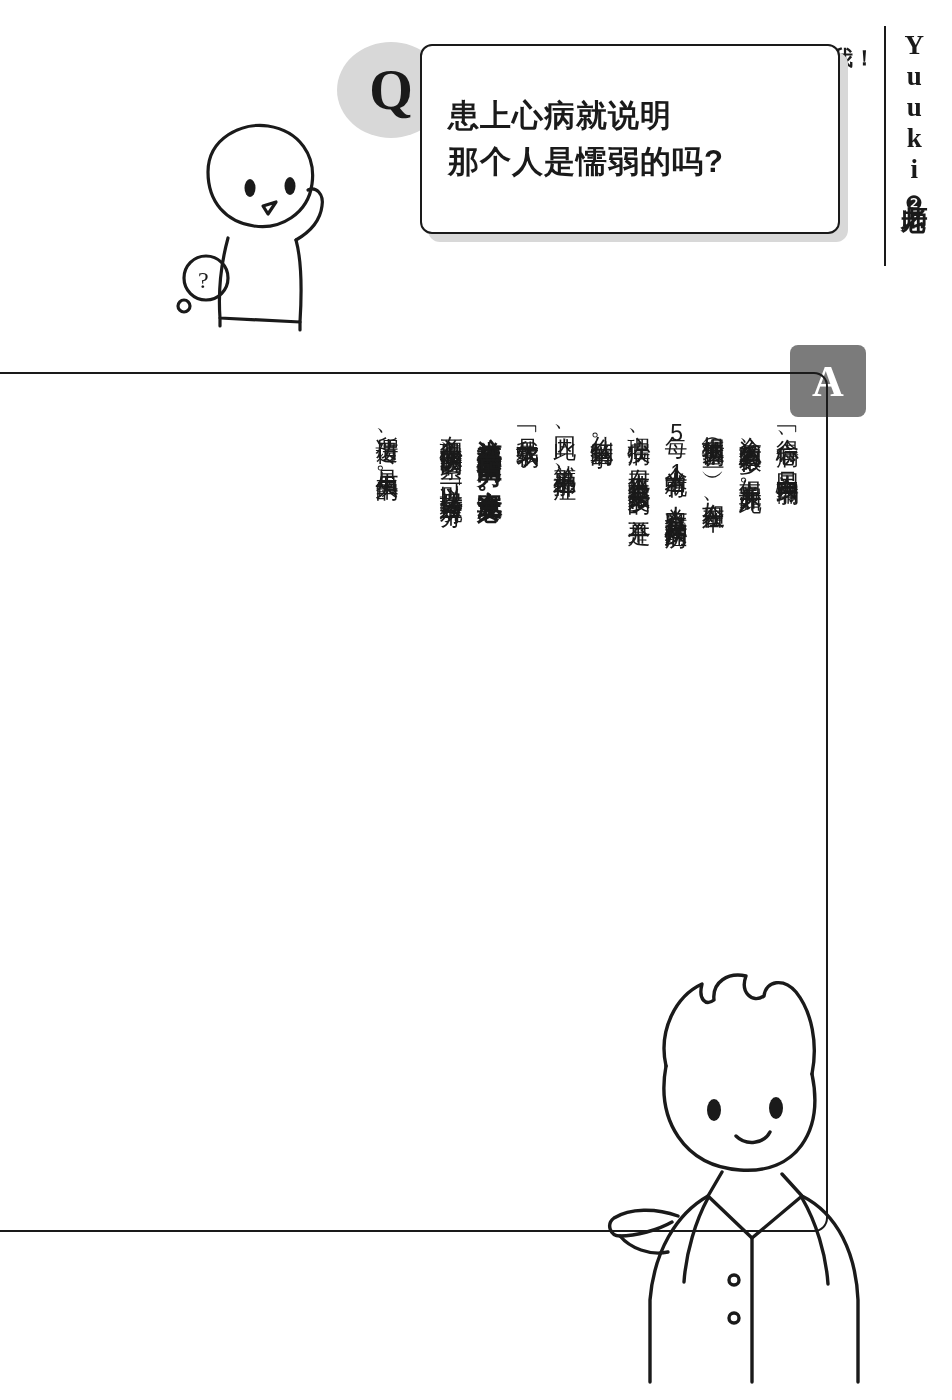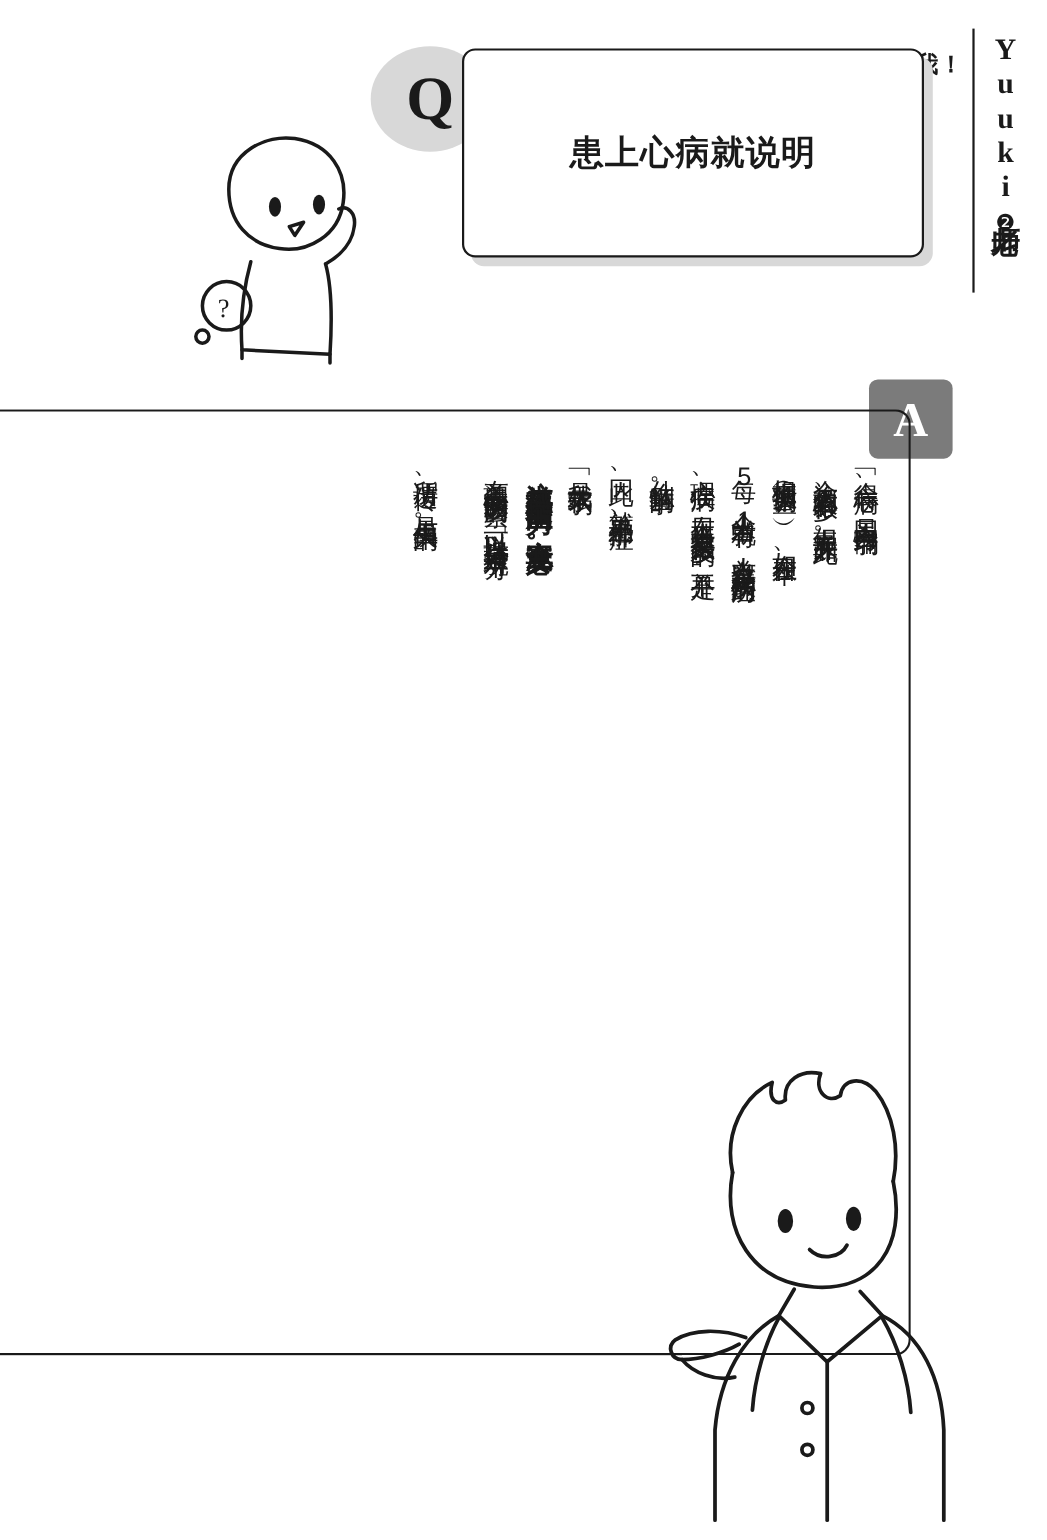--- a/index.html
+++ b/index.html
@@ -105,21 +105,20 @@
     display: flex;
     flex-direction: column;
     justify-content: center;
     padding: 0 26px;
   }
   .q-box .line {
     font-weight: bold;
     font-size: 31px;
     line-height: 1.5;
     letter-spacing: 1px;
-    text-align: center;
   }
 
   
   .char-left {
     position: absolute;
     left: 150px;
     top: 110px;
     width: 220px;
     height: 240px;
   }
@@ -211,20 +210,21 @@
   <div class="vtext">Yuuki老师</div>
   <div class="circled">❷</div>
 </div>
 
 <div class="q-tail"></div>
 <div class="q-badge">Q</div>
 
 <div class="q-box-shadow"></div>
 <div class="q-box">
   <div class="line">患上心病就说明</div>
+  <div class="line">那个人是懦弱的吗?</div>
 </div>
 
 <svg class="char-left" viewBox="0 0 220 240">
   <g fill="none" stroke="#1a1a1a" stroke-width="3.2" stroke-linecap="round" stroke-linejoin="round">
     <path d="M58 62 C58 28 92 12 118 16 C150 21 166 46 162 74 C158 104 130 120 104 116 C76 112 58 92 58 62 Z"></path>
     <ellipse cx="100" cy="78" rx="5.5" ry="9" fill="#1a1a1a" stroke="none"></ellipse>
     <ellipse cx="140" cy="76" rx="5.5" ry="9" fill="#1a1a1a" stroke="none"></ellipse>
     <path d="M113 96 L126 92 L118 104 Z"></path>
     <path d="M78 128 C72 150 68 180 70 208 L150 212 C152 180 152 152 146 130"></path>
     <path d="M146 130 C160 122 170 112 172 96 C174 84 166 76 158 80"></path>

